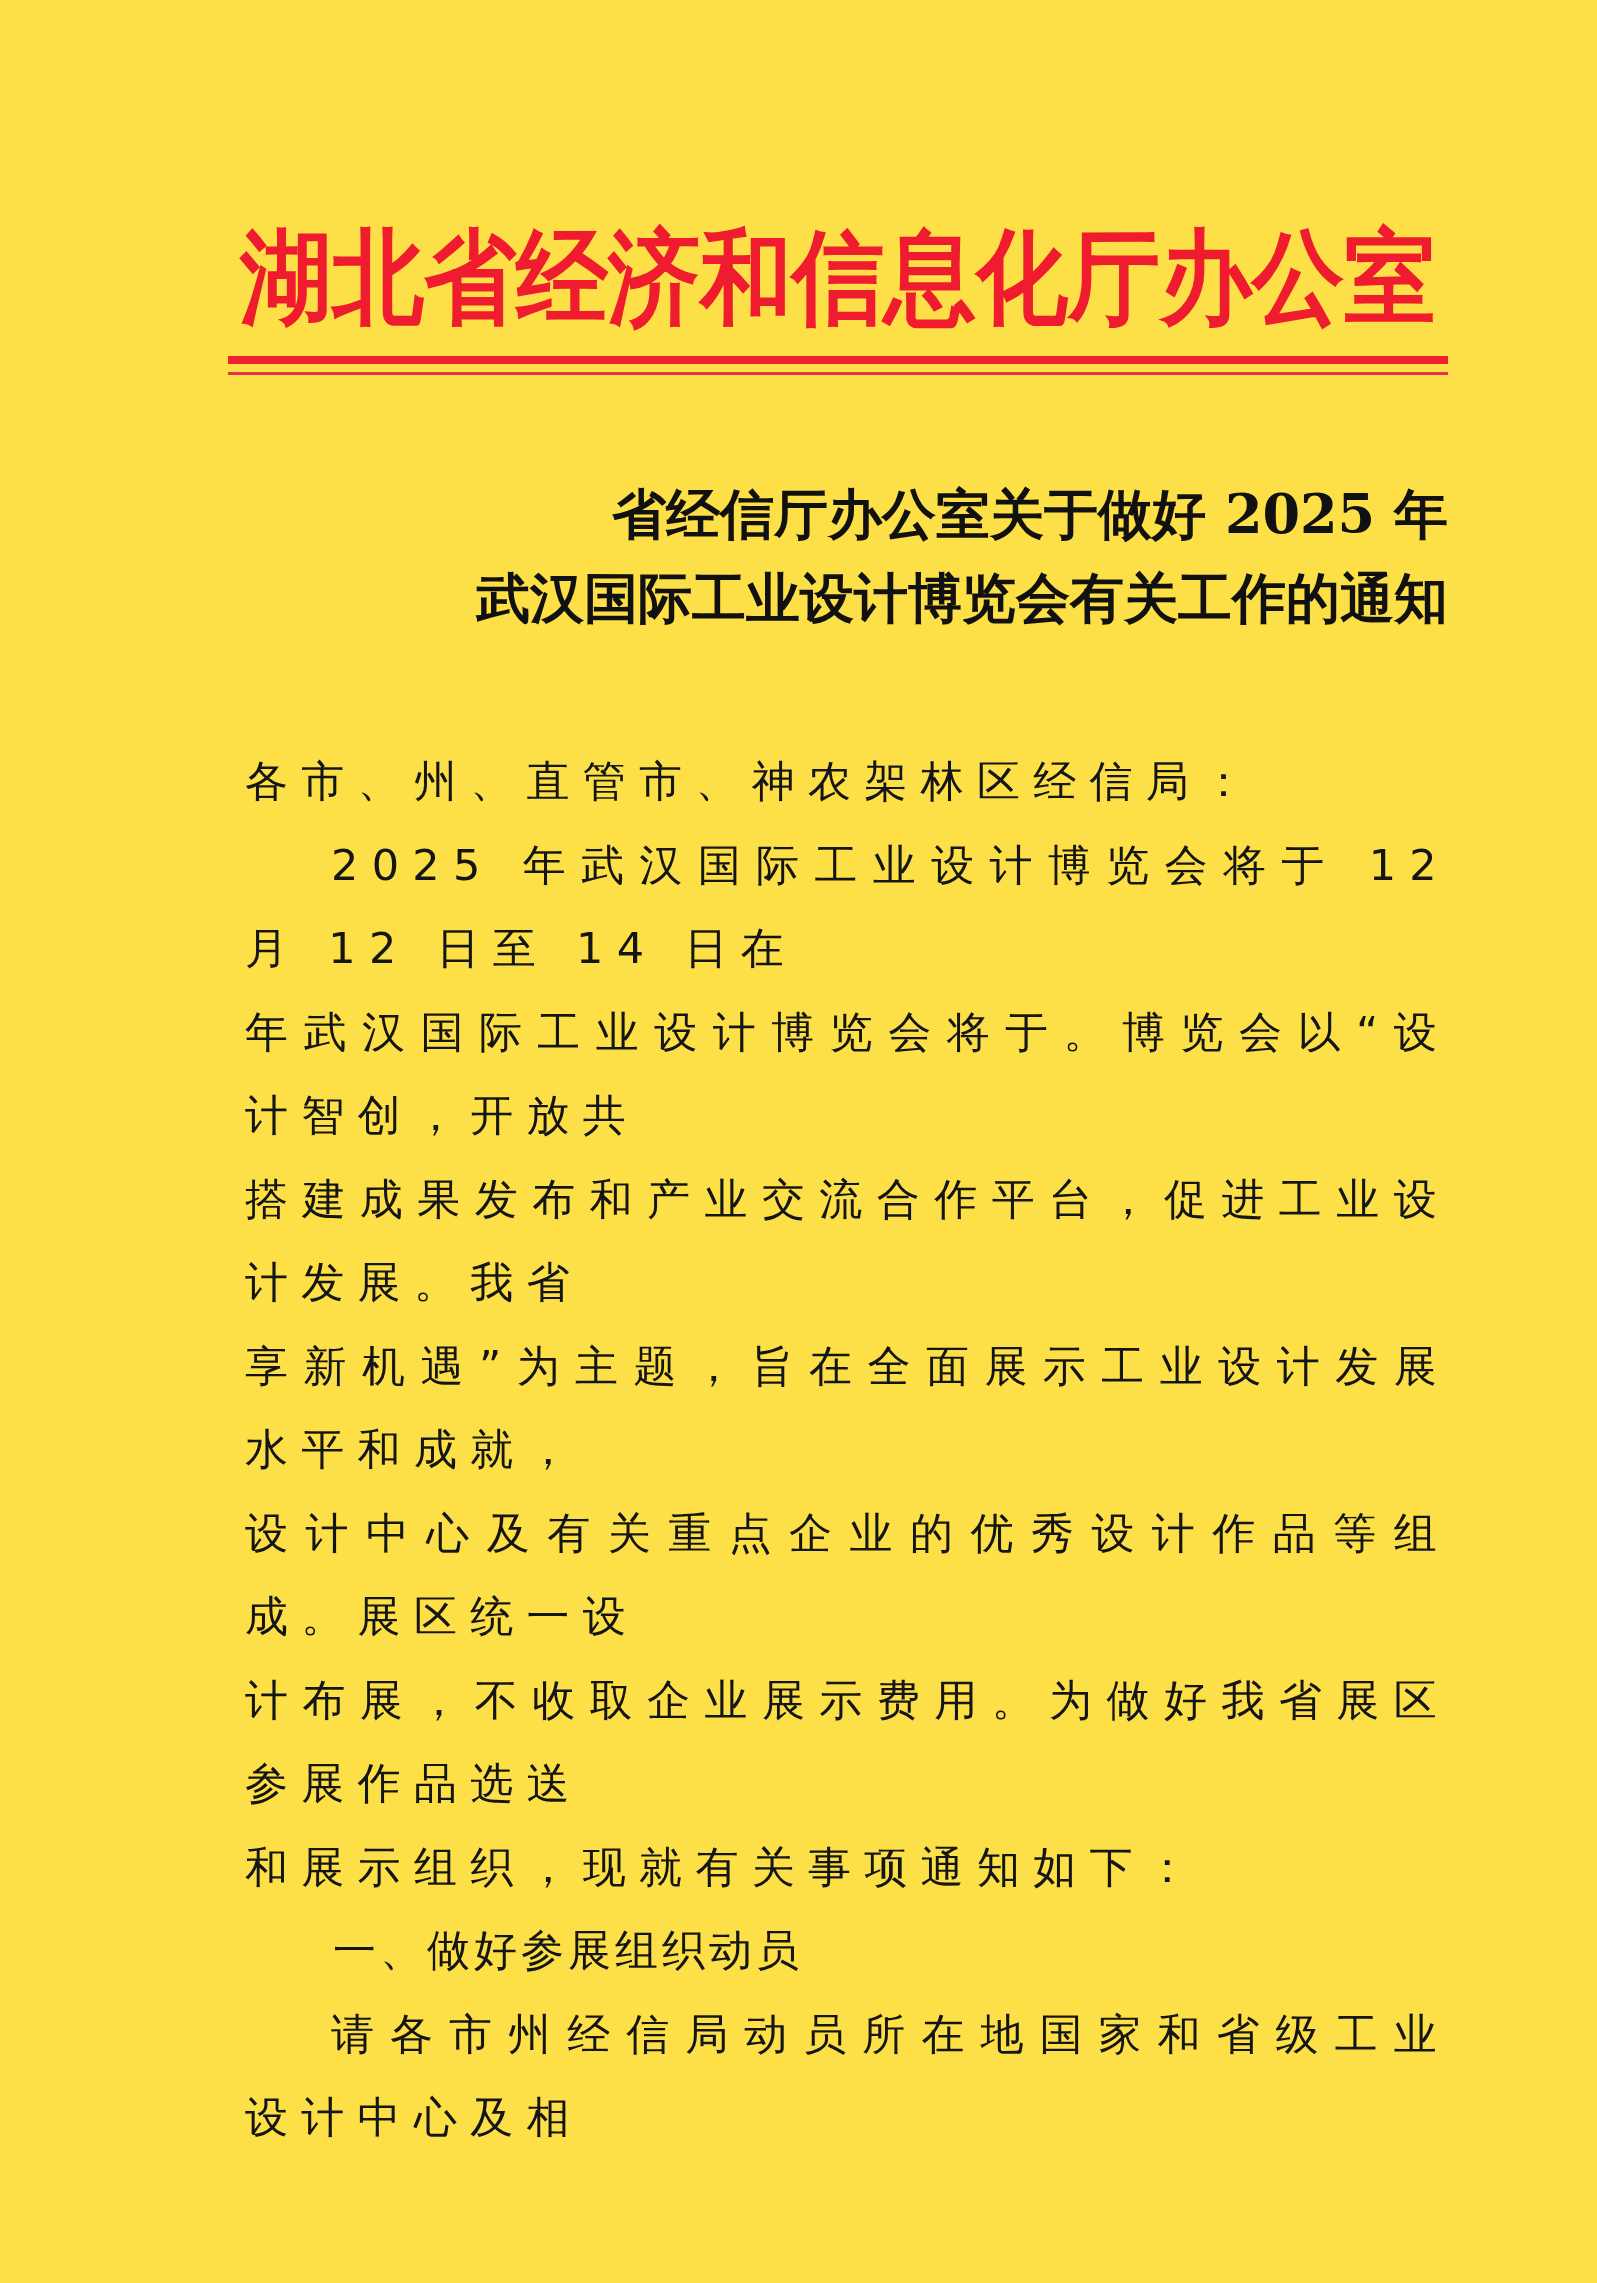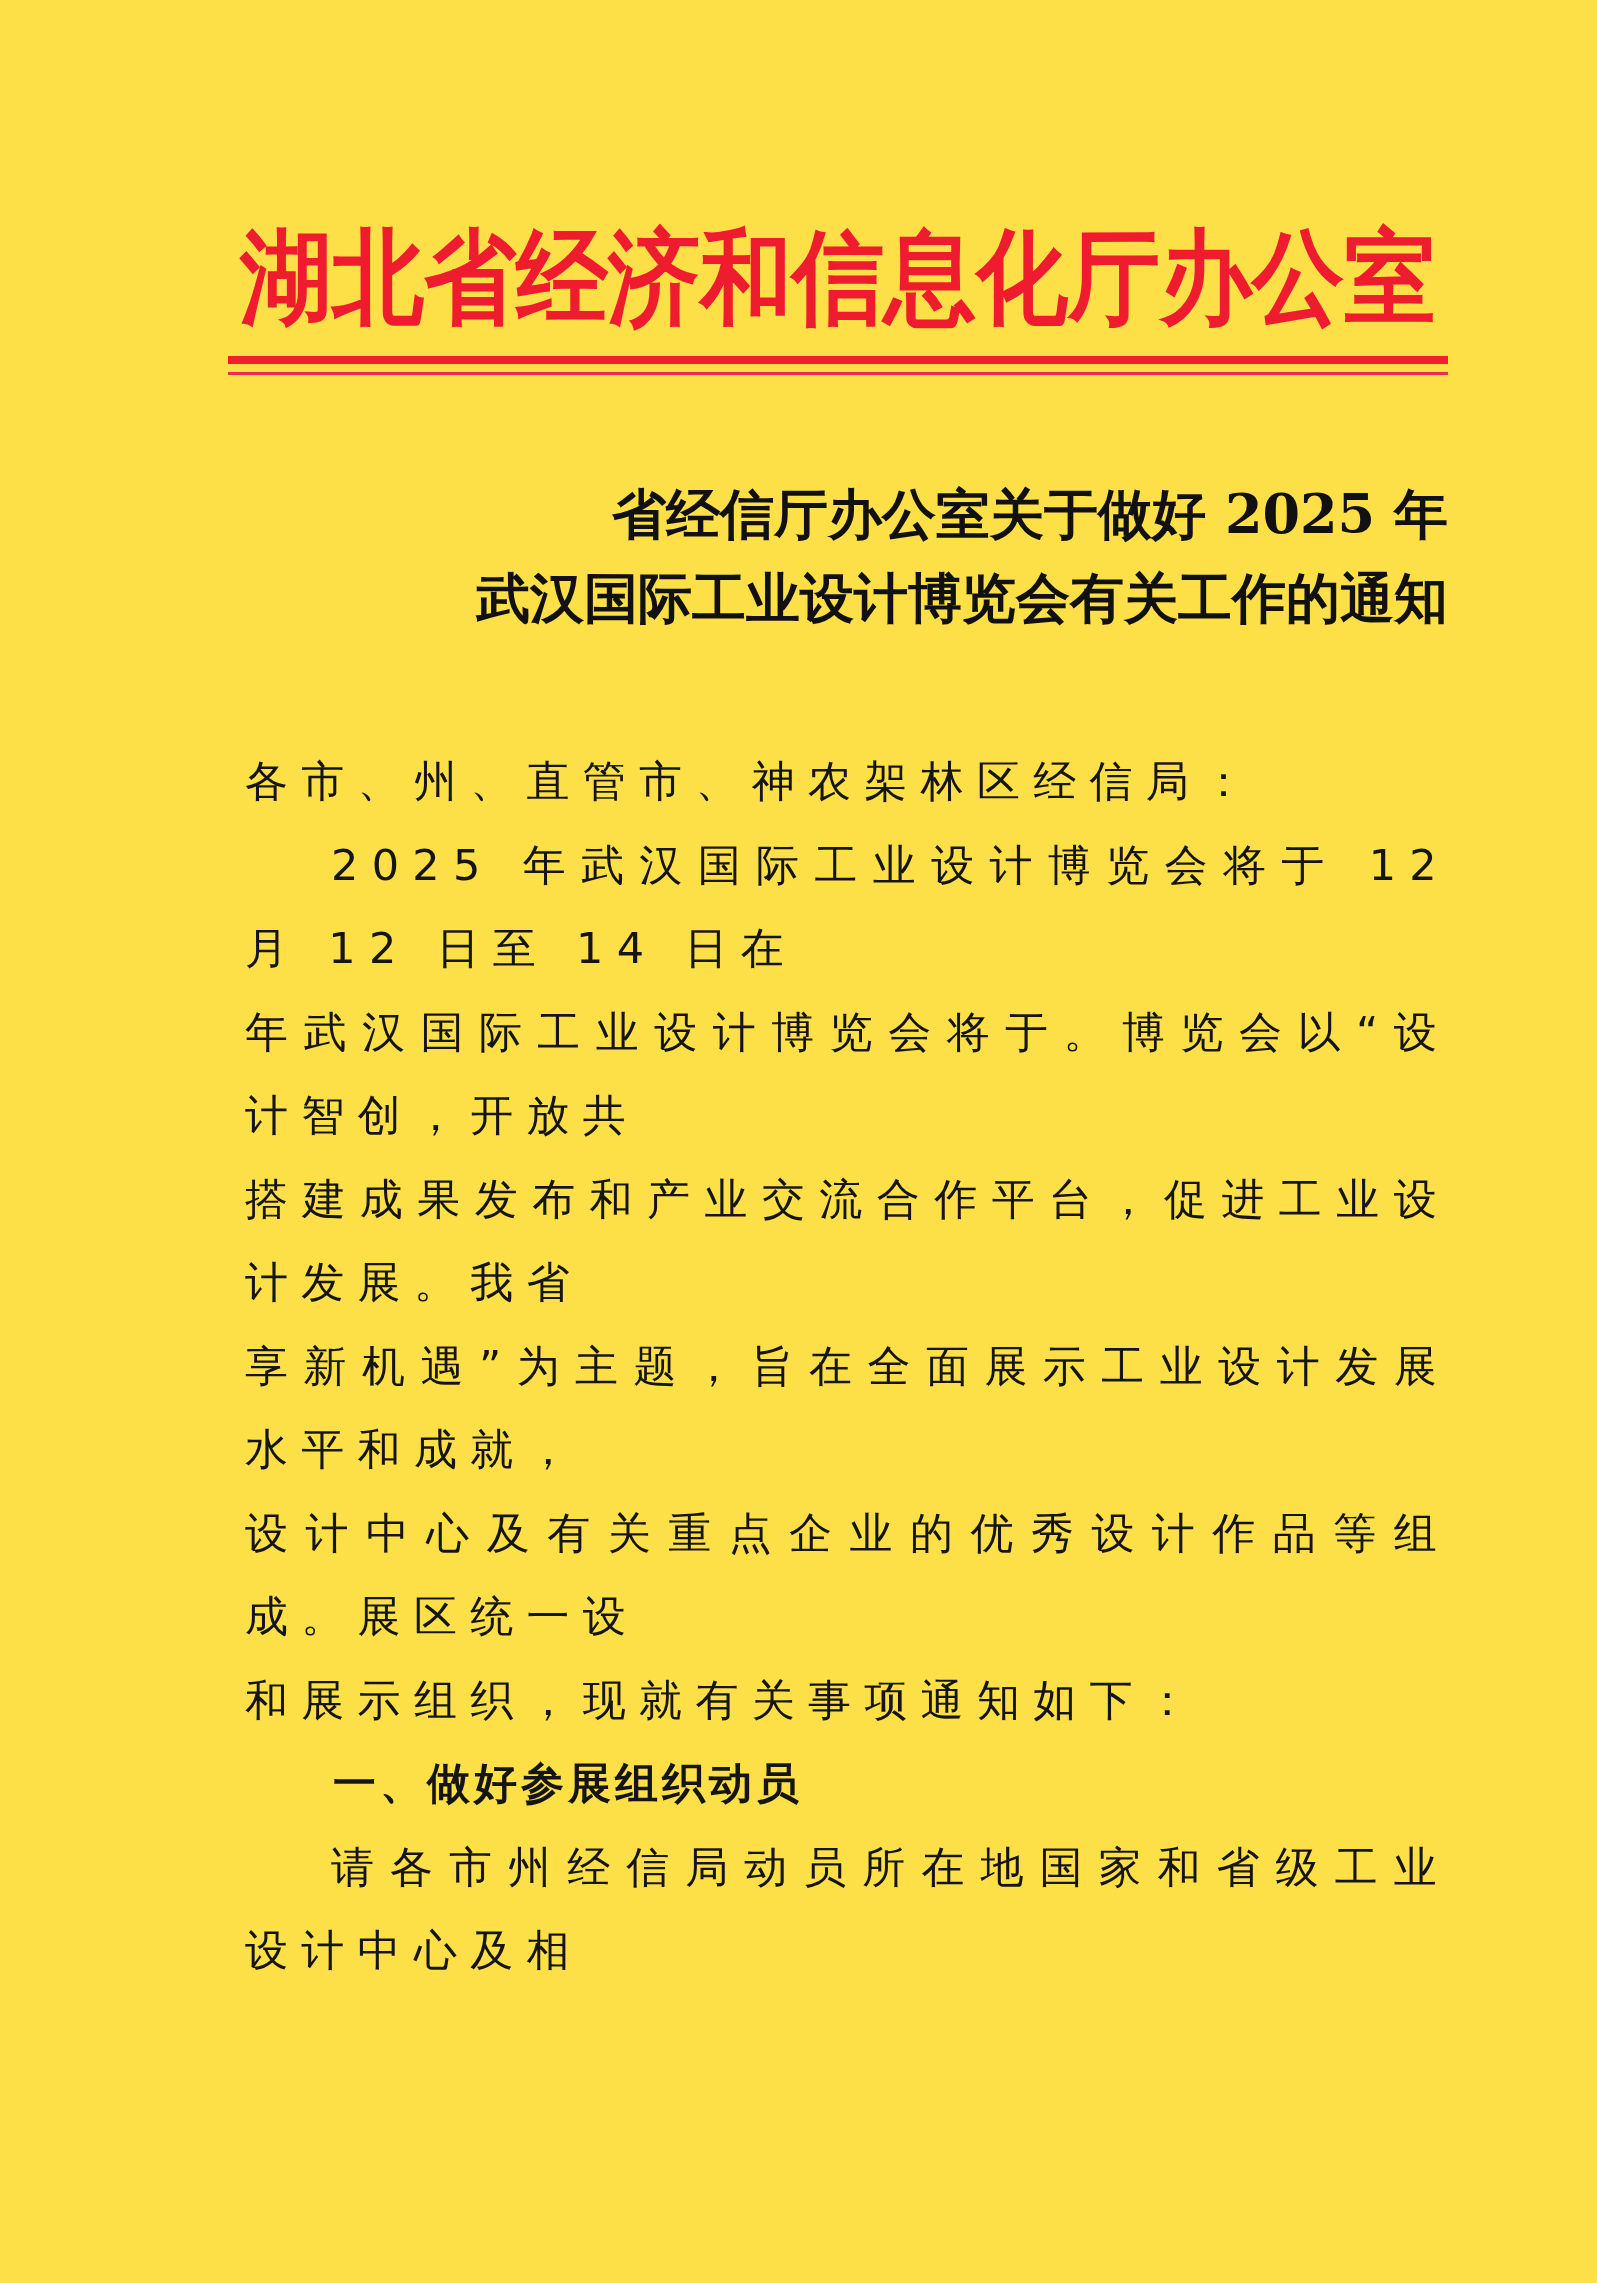--- a/index.html
+++ b/index.html
@@ -87,21 +87,21 @@
     margin: 0;
     text-align: justify;
     text-align-last: left;
     word-break: break-all;
   }
   .indent {
     text-indent: 2em;
   }
   .indent-heading {
     padding-left: 88px;
-    font-weight: bold;
+    font-weight: normal;
     letter-spacing: 4px;
   }
 </style>
 </head>
 <body>
 
 <div class="page">
 
   <div class="letterhead">湖北省经济和信息化厅办公室</div>
   <div class="rule-thick"></div>
@@ -114,20 +114,21 @@
 
   <div class="body">
     <p>各市、州、直管市、神农架林区经信局：</p>
 
     <div>
       <p class="indent">2025 年武汉国际工业设计博览会将于 12 月 12 日至 14 日在</p>
       <p>年武汉国际工业设计博览会将于。博览会以“设计智创，开放共</p>
       <p>搭建成果发布和产业交流合作平台，促进工业设计发展。我省</p>
       <p>享新机遇”为主题，旨在全面展示工业设计发展水平和成就，</p>
       <p>设计中心及有关重点企业的优秀设计作品等组成。展区统一设</p>
+      <p>计布展，不收取企业展示费用。为做好我省展区参展作品选送</p>
       <p>和展示组织，现就有关事项通知如下：</p>
     </div>
 
     <p class="indent-heading">一、做好参展组织动员</p>
 
     <div>
       <p class="indent">请各市州经信局动员所在地国家和省级工业设计中心及相</p>
 
     </div>
 

